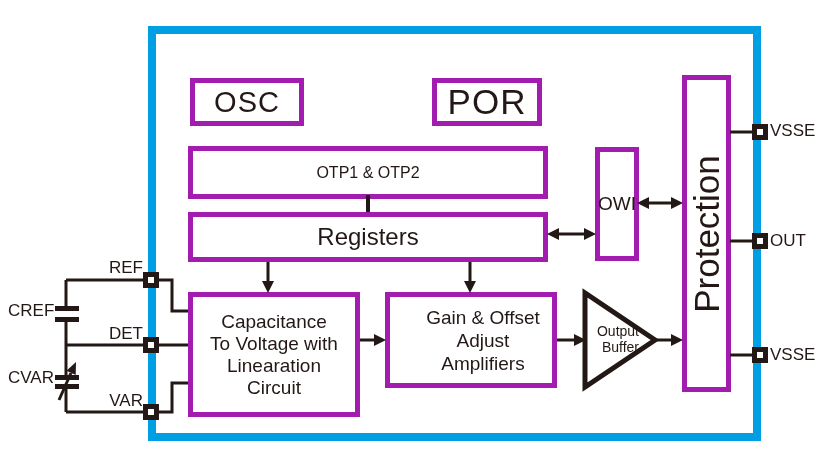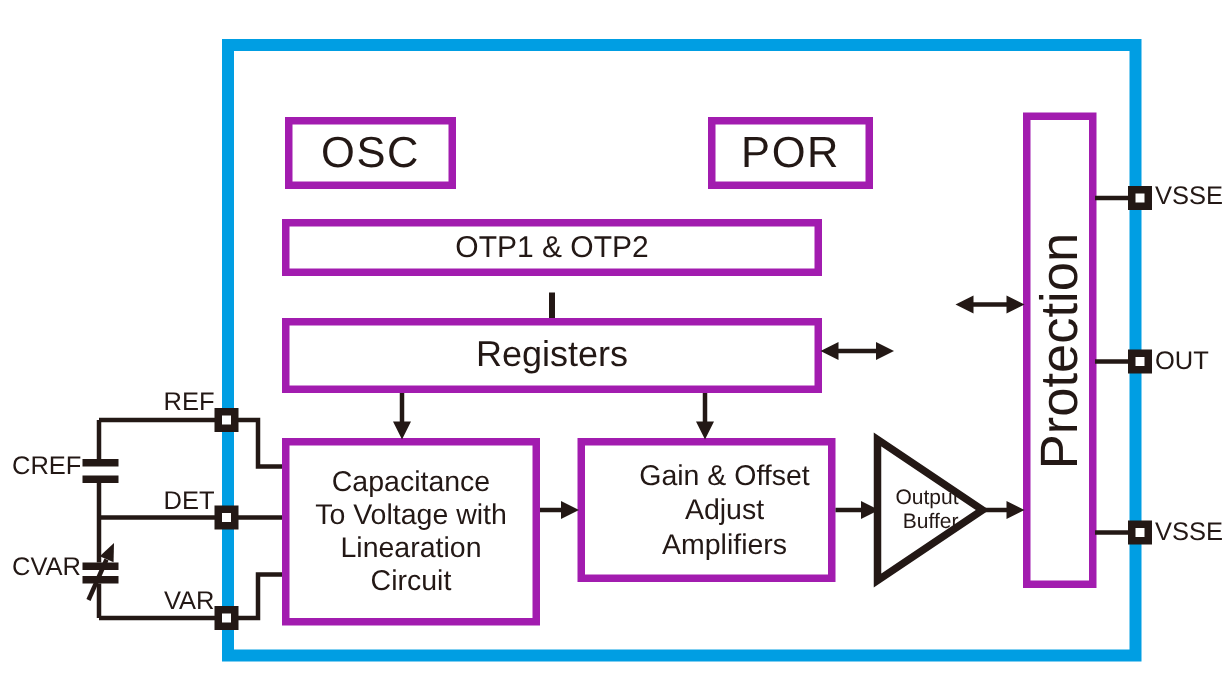--- a/index.html
+++ b/index.html
@@ -10,22 +10,22 @@
   .chip-boundary{
     position:absolute;left:148px;top:26px;width:613px;height:415px;
     border:8px solid #009EE3;box-sizing:border-box;background:transparent;
   }
   .block{
     position:absolute;border:5px solid #a21caf;box-sizing:border-box;background:#ffffff;
     display:flex;align-items:center;justify-content:center;text-align:center;
   }
   .preline{white-space:pre-line;}
   .b-osc{left:190px;top:78px;width:114px;height:48px;font-size:29px;letter-spacing:1px;}
-  .b-por{left:432px;top:78px;width:110px;height:48px;font-size:29px;letter-spacing:1px;margin-left:40px;}
-  .b-otp{left:188px;top:146px;width:360px;height:38px;font-size:20px;}
+  .b-por{left:432px;top:78px;width:110px;height:48px;font-size:35px;letter-spacing:1px;}
+  .b-otp{left:188px;top:146px;width:360px;height:53px;font-size:16px;}
   .b-reg{left:188px;top:212px;width:360px;height:50px;font-size:24px;}
   .b-owi{left:595px;top:147px;width:44px;height:114px;font-size:19px;}
   .b-prot{left:682px;top:75px;width:49px;height:317px;font-size:35px;}
   .b-prot .vert{transform:rotate(-90deg);white-space:nowrap;}
   .b-c2v{left:188px;top:292px;width:172px;height:125px;font-size:19px;line-height:22px;}
   .b-gain{left:385px;top:292px;width:172px;height:96px;font-size:19px;line-height:23px;padding-left:24px;}
   .wires{position:absolute;left:0;top:0;width:816px;height:454px;pointer-events:none;}
   .lbl{position:absolute;font-size:17px;line-height:18px;}
   .lbl-right{width:48px;text-align:right;}
   .lbl-ref{left:95px;top:259px;}
@@ -52,20 +52,23 @@
     <span>OSC</span>
   </div>
   <div class="block b-por">
     <span>POR</span>
   </div>
   <div class="block b-otp">
     <span>OTP1 &amp; OTP2</span>
   </div>
   <div class="block b-reg">
     <span>Registers</span>
+  </div>
+  <div class="block b-owi">
+    <span>OWI</span>
   </div>
   <div class="block b-prot">
     <span class="vert">Protection</span>
   </div>
   <div class="block b-c2v">
     <span class="preline">Capacitance
 To Voltage with
 Linearation
 Circuit</span>
   </div>

